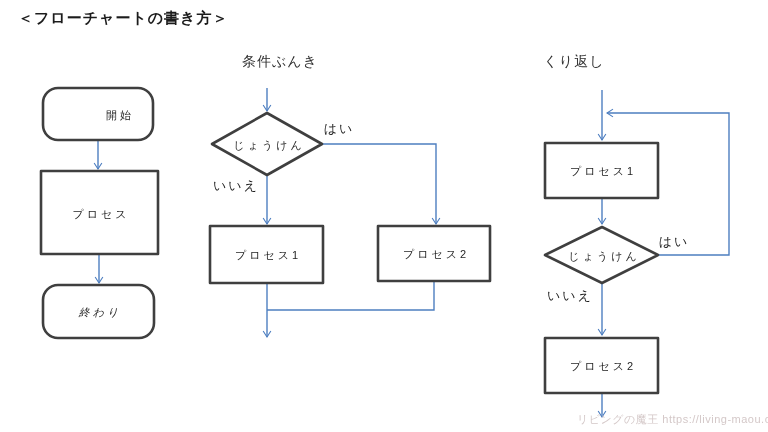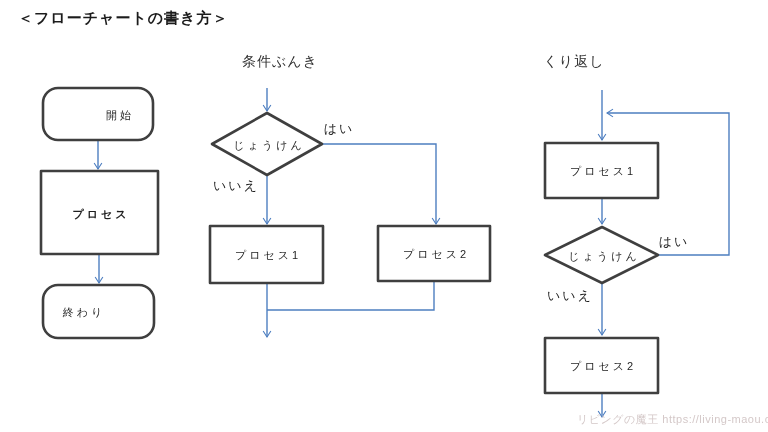--- a/index.html
+++ b/index.html
@@ -89,24 +89,24 @@
       <rect class="shape" x="545" y="338" width="113" height="55"></rect>
     </g>
   </svg>
 
   <div class="title">＜フローチャートの書き方＞</div>
 
   <div class="lbl heading" style="left:280px;top:62px;">条件ぶんき</div>
   <div class="lbl heading" style="left:574px;top:62px;">くり返し</div>
 
   <div class="lbl shape-label" style="left:100px;top:115px;margin-left:20px;">開始</div>
-  <div class="lbl shape-label" style="left:101px;top:214px;font-weight:bold;">
+  <div class="lbl shape-label" style="left:101px;top:214px;">
     <span class="line">プロセス</span>
   </div>
-  <div class="lbl shape-label" style="left:84px;top:312px;">終わり</div>
+  <div class="lbl shape-label" style="left:100px;top:312px;font-style:italic;">終わり</div>
 
   <div class="lbl shape-label" style="left:269px;top:145px;">じょうけん</div>
   <div class="lbl edge-label" style="left:339px;top:129px;">はい</div>
   <div class="lbl edge-label" style="left:236px;top:186px;">いいえ</div>
   <div class="lbl shape-label" style="left:268px;top:255px;">プロセス1</div>
   <div class="lbl shape-label" style="left:436px;top:254px;">プロセス2</div>
 
   <div class="lbl shape-label" style="left:603px;top:171px;">プロセス1</div>
   <div class="lbl shape-label" style="left:604px;top:256px;">じょうけん</div>
   <div class="lbl edge-label" style="left:674px;top:242px;">はい</div>

